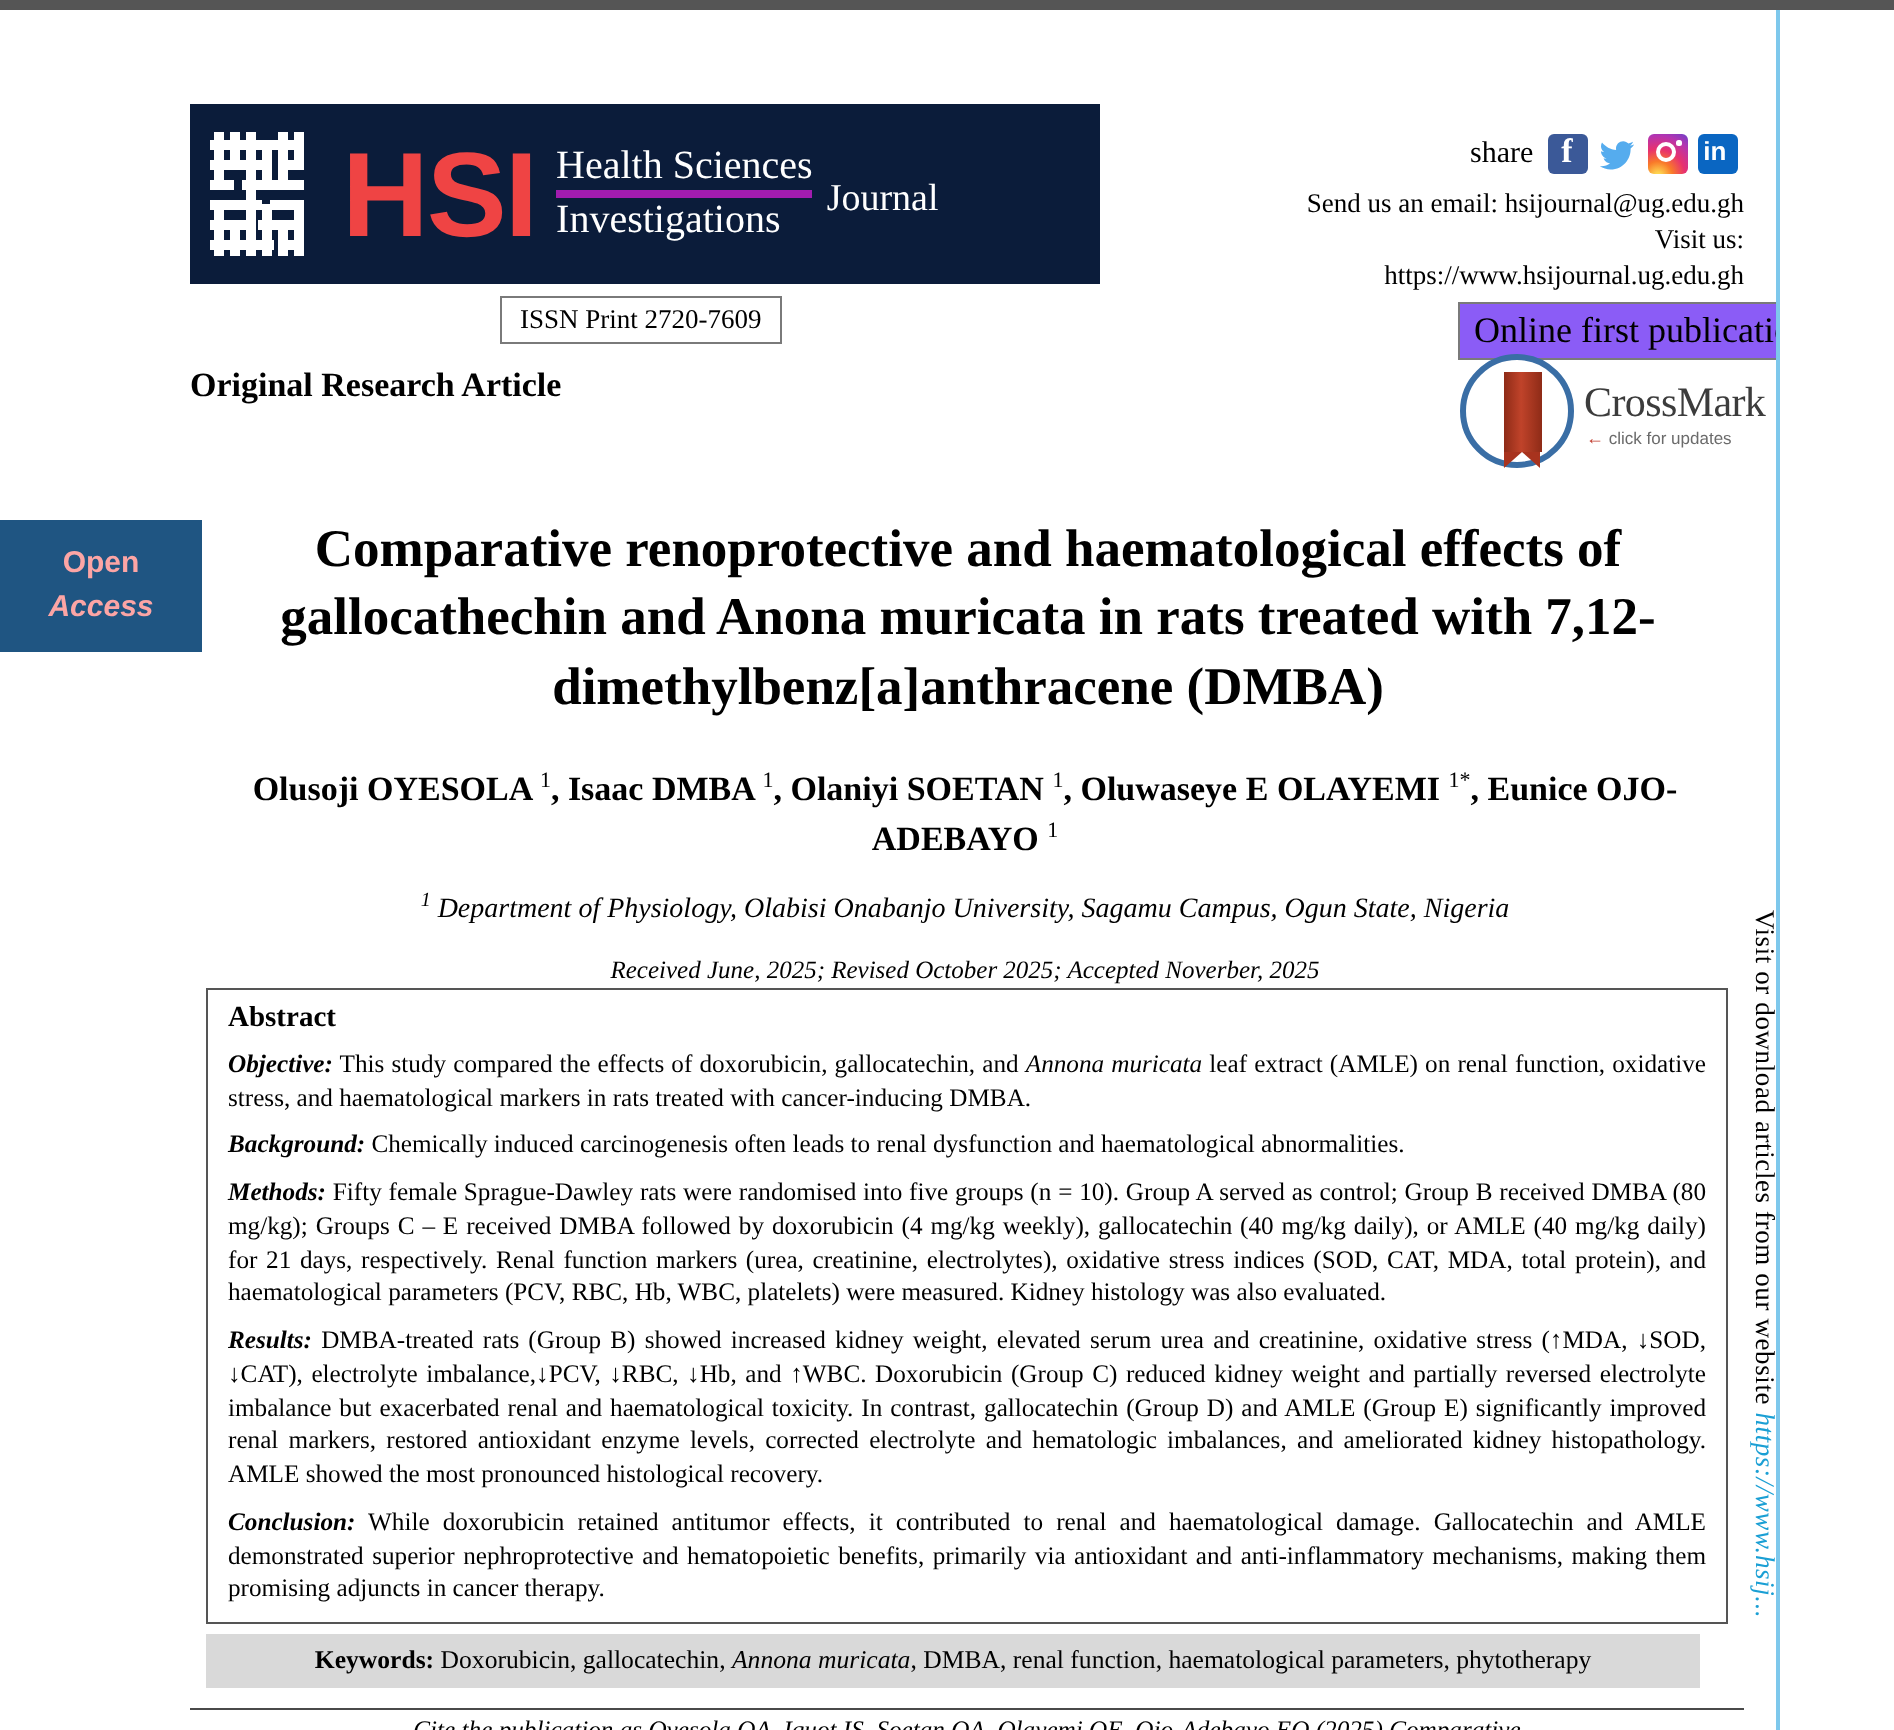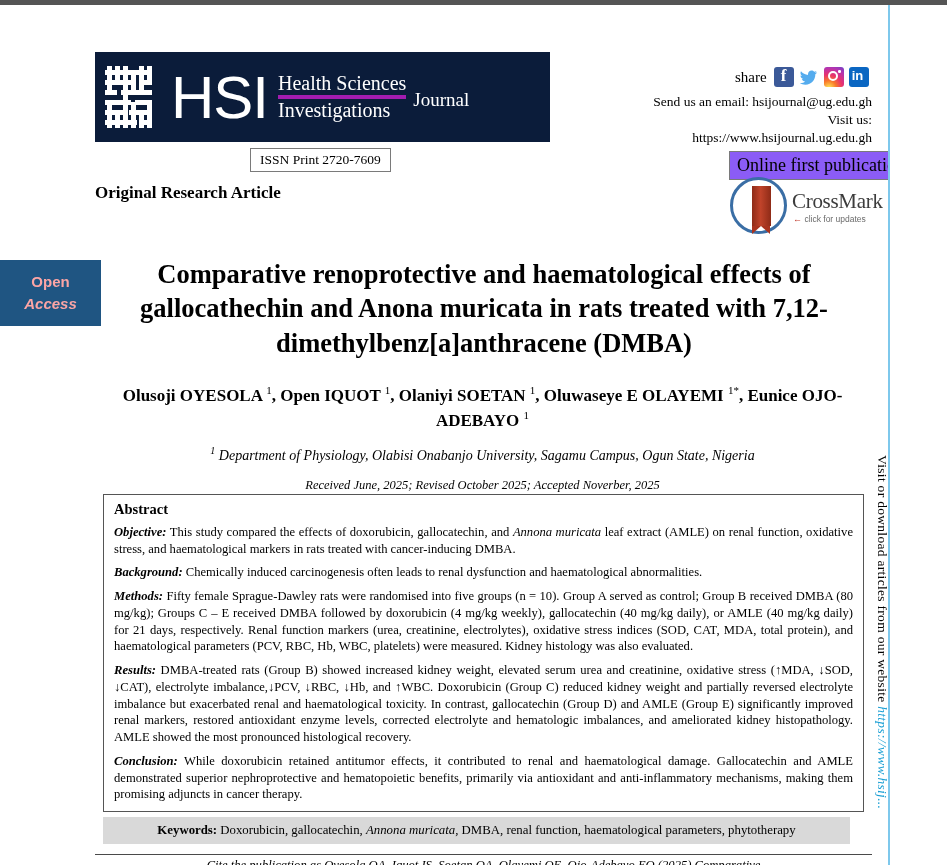--- a/index.html
+++ b/index.html
@@ -87,23 +87,23 @@
     position: relative;
     flex: 0 0 auto;
     margin-right: 4px;
   }
   .logo-emblem span {
     position: absolute;
     background: #ffffff;
   }
   .logo-hsi {
     font-family: "Liberation Sans", sans-serif;
-    font-weight: normal;
+    font-weight: bold;
     font-size: 60px;
-    color: #ffffff;
+    color: #ef4444;
     letter-spacing: -1px;
     line-height: 0.95;
   }
   .logo-words {
     margin-left: 10px;
     color: #ffffff;
     font-family: "Liberation Serif", serif;
     line-height: 1.05;
   }
   .logo-words .w-top {
@@ -485,21 +485,21 @@
     <div class="cm-sub"><span class="arrow">←</span> <span>click for updates</span></div>
   </div>
 
   <div class="open-access">
     <span class="oa-1">Open</span>
     <span class="oa-2">Access</span>
   </div>
 
   <div class="title">Comparative renoprotective and haematological effects of gallocathechin and Anona muricata in rats treated with 7,12-dimethylbenz[a]anthracene (DMBA)</div>
 
-  <div class="authors"><span>Olusoji OYESOLA </span><sup>1</sup><span>, Open IQUOT </span><sup>1</sup><span>, Olaniyi SOETAN </span><sup>1</sup><span>, Oluwaseye E OLAYEMI </span><sup>1*</sup><span>, Eunice OJO-ADEBAYO </span><sup>1</sup></div>
+  <div class="authors"><span>Olusoji OYESOLA </span><sup>1</sup><span>, Isaac DMBA </span><sup>1</sup><span>, Olaniyi SOETAN </span><sup>1</sup><span>, Oluwaseye E OLAYEMI </span><sup>1*</sup><span>, Eunice OJO-ADEBAYO </span><sup>1</sup></div>
 
   <div class="affiliation"><sup>1</sup><span> Department of Physiology, Olabisi Onabanjo University, Sagamu Campus, Ogun State, Nigeria</span></div>
   <div class="dates">Received June, 2025; Revised October 2025; Accepted Noverber, 2025</div>
 
   <div class="abstract-box">
     <div class="abstract-heading">Abstract</div>
 
     <p class="abstract-p"><span class="lead">Objective:</span><span> This study compared the effects of doxorubicin, gallocatechin, and </span><i>Annona muricata</i><span> leaf extract (AMLE) on renal function, oxidative stress, and haematological markers in rats treated with cancer-inducing DMBA.</span></p>
 
     <p class="abstract-p"><span class="lead">Background:</span><span> Chemically induced carcinogenesis often leads to renal dysfunction and haematological abnormalities.</span></p>

